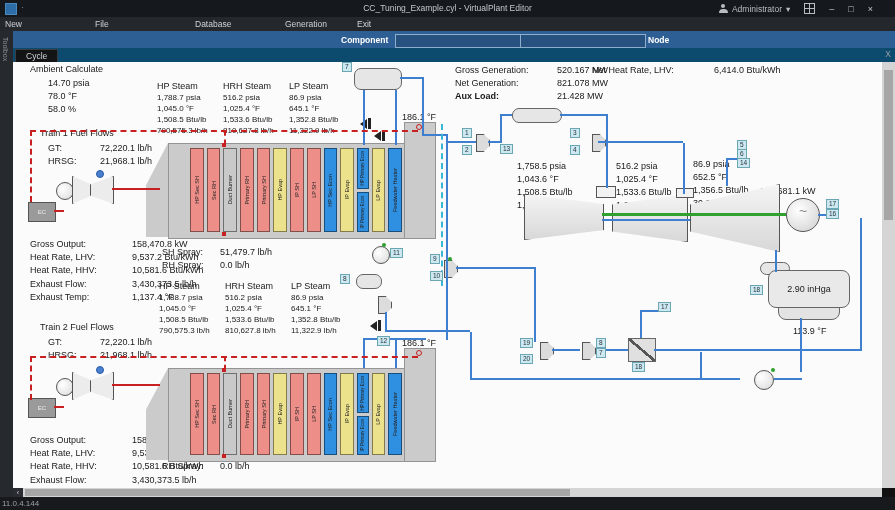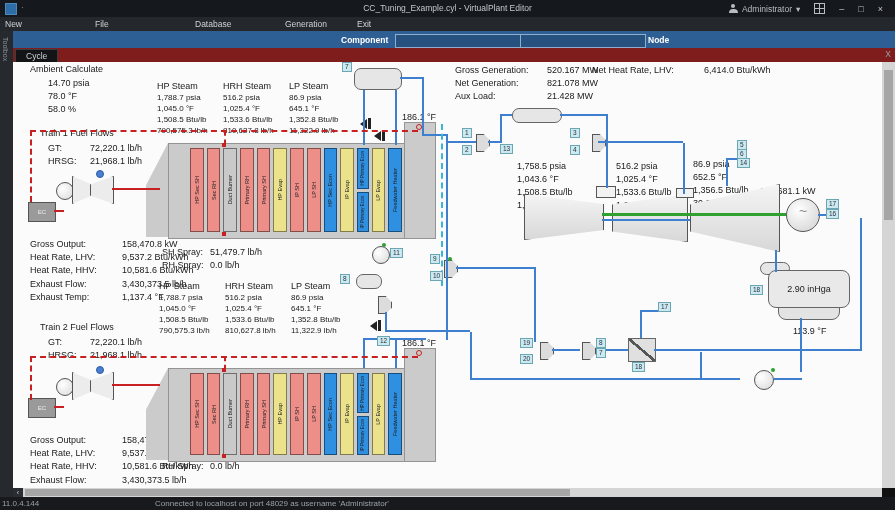--- a/index.html
+++ b/index.html
@@ -5,43 +5,43 @@
   html,body{margin:0;padding:0;background:#111;}
   body{width:895px;height:510px;position:relative;overflow:hidden;
        font-family:"Liberation Sans","DejaVu Sans",sans-serif;
        -webkit-font-smoothing:antialiased;}
   .abs{position:absolute;}
   
   #titlebar{left:0;top:0;width:895px;height:17px;background:#15181c;color:#c9cdd2;font-size:8.5px;}
   #titlebar .title{position:absolute;left:0;right:0;top:3px;text-align:center;color:#c3c7cc;}
   #app-icon{position:absolute;left:5px;top:3px;width:10px;height:10px;background:#2d6ea8;border:1px solid #4b89bd;}
   #app-caret{position:absolute;left:21px;top:2px;color:#8a9096;}
-  .tb-right{position:absolute;right:12px;top:0;height:17px;display:flex;align-items:center;gap:14px;color:#b9bdc2;}
+  .tb-right{position:absolute;right:22px;top:0;height:17px;display:flex;align-items:center;gap:14px;color:#b9bdc2;}
   .personico{width:9px;height:9px;position:relative;}
   .personico:before{content:"";position:absolute;left:2.5px;top:0;width:4px;height:4px;border-radius:50%;background:#b9bdc2;}
   .personico:after{content:"";position:absolute;left:0;top:4.5px;width:9px;height:4px;border-radius:4px 4px 0 0;background:#b9bdc2;}
   .gridico{width:9px;height:9px;border:1px solid #b9bdc2;
     background:linear-gradient(#b9bdc2,#b9bdc2) 50% 0/1px 100% no-repeat,
                linear-gradient(#b9bdc2,#b9bdc2) 0 50%/100% 1px no-repeat;}
   .winbtn{cursor:default;font-size:9px;color:#c3c7cc;}
   #menubar{left:0;top:17px;width:895px;height:14px;background:#24272b;color:#cfd3d7;font-size:8.5px;display:flex;align-items:center;}
   #menubar span{margin-right:0;}
   #bluebar{left:0;top:31px;width:895px;height:17px;background:#2e5f94;color:#fff;font-size:8.5px;font-weight:bold;}
   .cinput{position:absolute;top:2.5px;height:10px;width:120px;background:#27517e;border:1px solid #8fadcc;}
   #toolbox{left:0;top:31px;width:13px;height:466px;background:#26292d;}
   #toolbox .vtext{position:absolute;top:6px;left:2px;writing-mode:vertical-rl;font-size:7px;color:#8e949a;}
-  #tabbar{left:13px;top:48px;width:882px;height:14px;background:#7f1d1d;font-size:8.5px;color:#d2d5d8;}
+  #tabbar{left:13px;top:48px;width:882px;height:14px;background:#0c4a6e;font-size:8.5px;color:#d2d5d8;}
   #tab-cycle{position:absolute;left:2px;top:1px;height:12px;padding:0 10px;background:#121416;border:1px solid #3a3e43;border-bottom:none;display:flex;align-items:center;}
   #tabbar .tabx{position:absolute;right:4px;top:1px;color:#9aa0a5;}
   
   #canvas{left:13px;top:62px;width:869px;height:426px;background:#fbfbfb;overflow:hidden;}
   .txt{position:absolute;white-space:nowrap;color:#1a1a1a;font-size:9px;line-height:11px;}
   .sm{font-size:8px;line-height:10px;}
   .kv{position:absolute;font-size:9px;color:#1a1a1a;}
-  .kvrow{display:flex;line-height:13.2px;}
+  .kvrow{display:flex;line-height:13.2px;gap:10px;}
   .kvl{display:inline-block;}
   .kvv{white-space:nowrap;}
   
   .pipe{position:absolute;}
   .node{position:absolute;font-size:6.5px;line-height:8px;padding:0 2px;background:#cde8ee;border:1px solid #6ba6b4;color:#234;z-index:30;}
   .casing{position:absolute;background:#cbcbcb;border:1px solid #949494;}
   .wedge{position:absolute;background:#cbcbcb;clip-path:polygon(100% 0,100% 100%,0 100%,0 45%);}
   .stack{position:absolute;background:#cbcbcb;border:1px solid #949494;}
   .hrsgcols{position:absolute;display:flex;gap:3px;z-index:5;}
   .hcol{flex:1;border:1px solid rgba(0,0,0,.45);display:flex;}
@@ -280,21 +280,21 @@
   <div class="kv" style="left:442px;top:2px;">
       <div class="kvrow">
         <span class="kvl" style="width: 92px;">Gross Generation:</span>
         <span class="kvv">520.167 MW</span>
       </div>
       <div class="kvrow">
         <span class="kvl" style="width: 92px;">Net Generation:</span>
         <span class="kvv">821.078 MW</span>
       </div>
       <div class="kvrow">
-        <span class="kvl" style="width: 92px;">Aux Load:</span>
+        <span class="kvl" style="width: 92px; font-weight: bold;">Aux Load:</span>
         <span class="kvv">21.428 MW</span>
       </div>
     </div>
   <div class="kv" style="left:579px;top:2px;">
       <div class="kvrow">
         <span class="kvl" style="width: 112px;">Net Heat Rate, LHV:</span>
         <span class="kvv">6,414.0 Btu/kWh</span>
       </div>
     </div>
 
@@ -563,14 +563,13 @@
 
 <div id="hscroll" class="abs">
   <div class="btn">‹</div>
   <div class="thumb"></div>
 </div>
 <div id="vscroll" class="abs">
   <div class="thumb"></div>
 </div>
 <div id="statusbar" class="abs">
   <span class="abs" style="left:2px;top:2px;">11.0.4.144</span>
-  <span class="abs" style="left:155px;top:2px;">Connected to localhost on port 48029 as username 'Administrator'</span>
 </div>
 
 </body></html>

